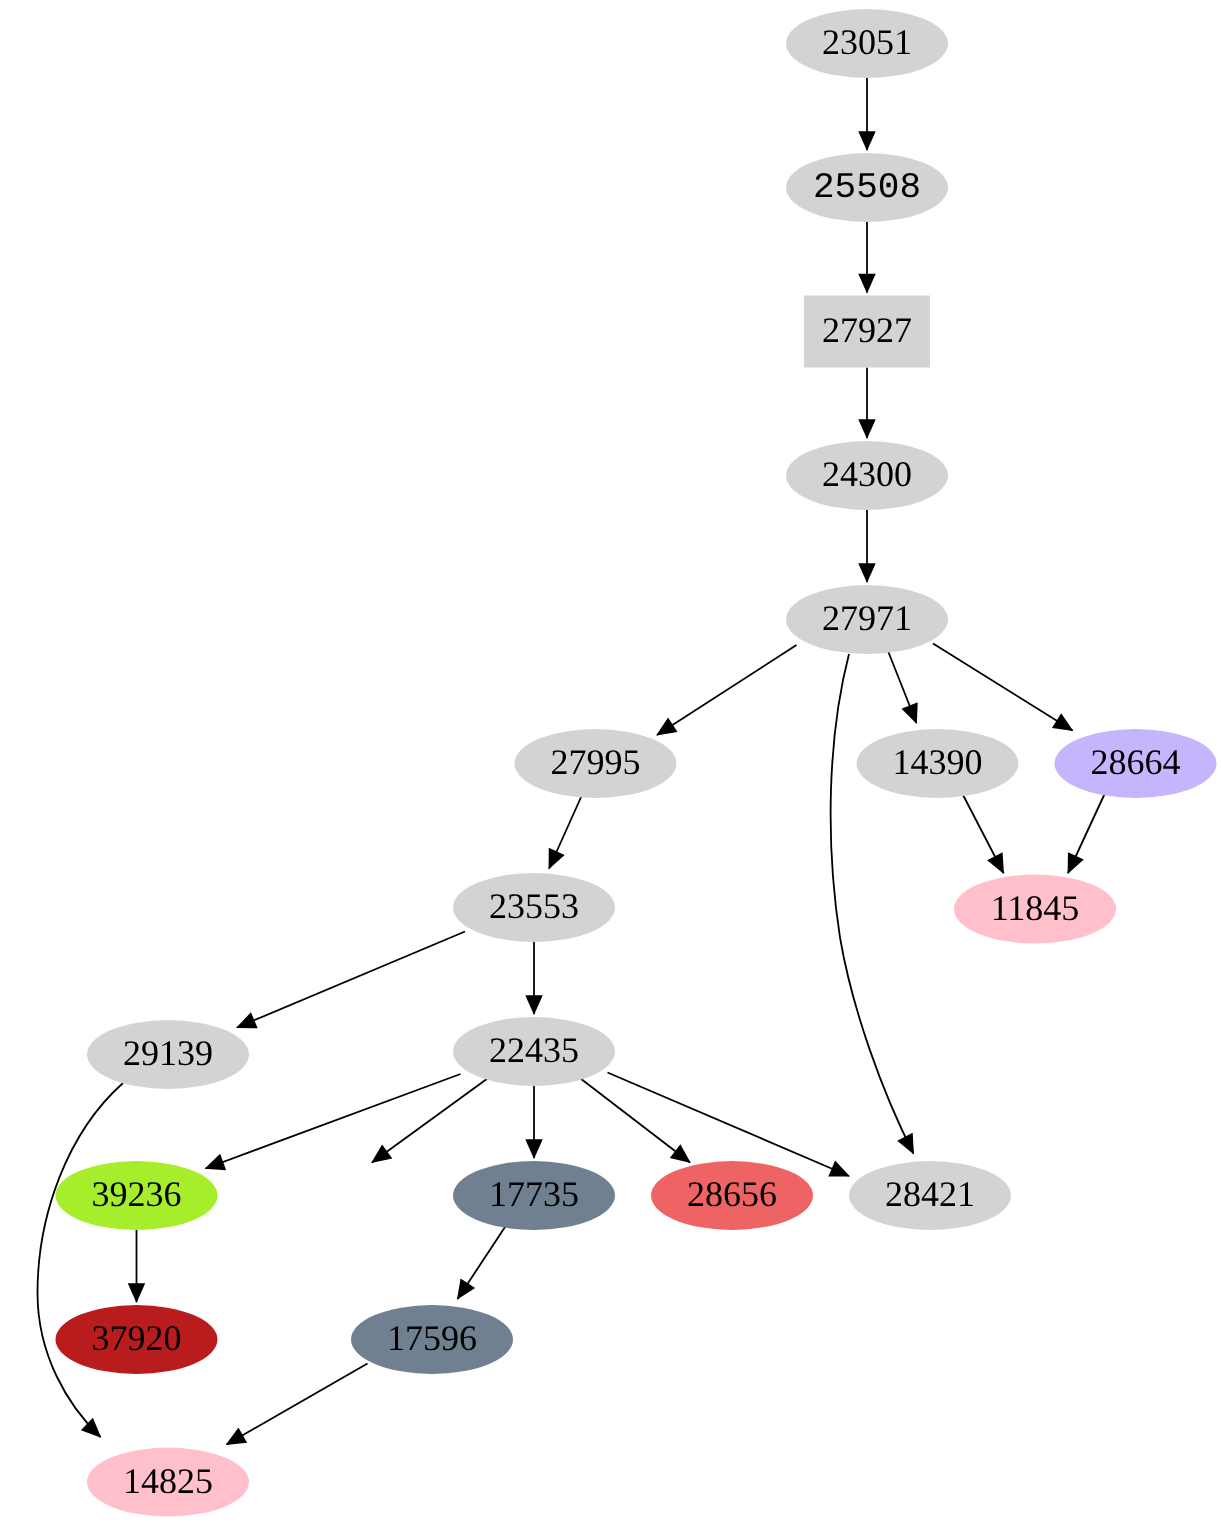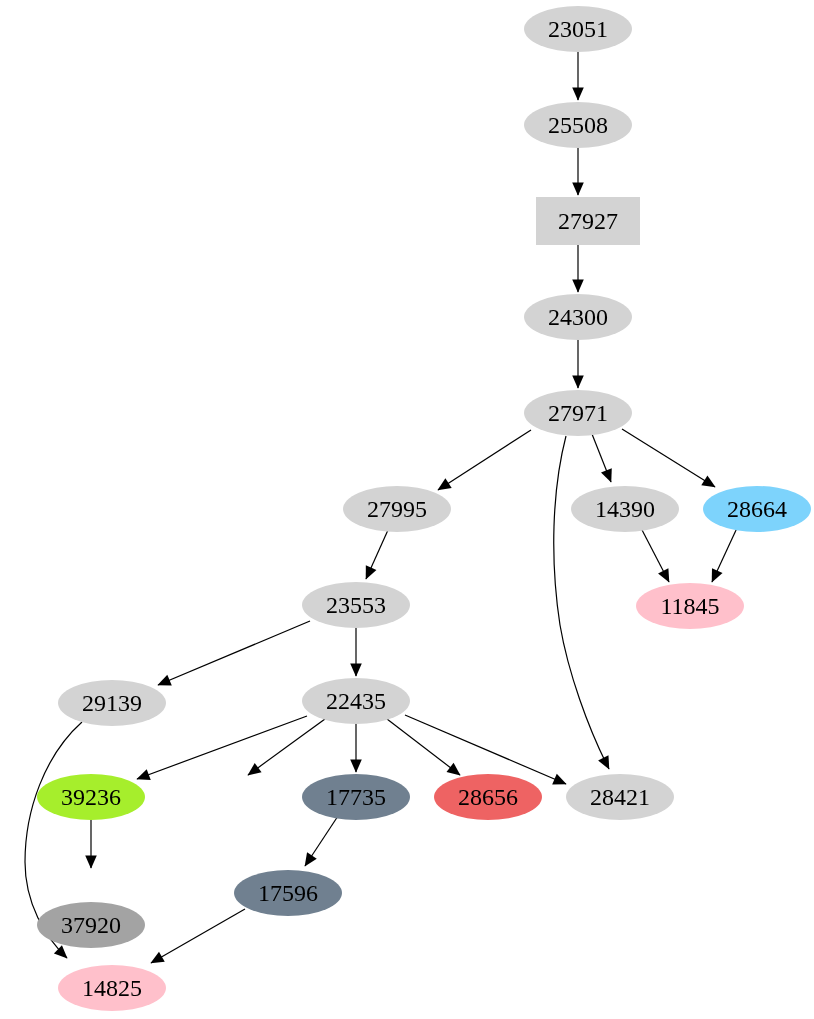--- a/index.html
+++ b/index.html
@@ -33,21 +33,21 @@
     height: 46px;
     border-radius: 50%;
     display: flex;
     align-items: center;
     justify-content: center;
     font-size: 24px;
     color: #000000;
     white-space: nowrap;
   }
   .node.box {
-    width: 104px;
+    width: 84px;
     height: 48px;
     border-radius: 0;
   }
 </style>
 </head>
 <body>
 
 <div class="graph-canvas">
 
   <svg class="edges-layer" width="814" height="1019" viewBox="0 0 814 1019" xmlns="http://www.w3.org/2000/svg">
@@ -74,32 +74,32 @@
     <path class="edge" marker-end="url(#arrow)" d="M356,724 L356,772"></path>
     <path class="edge" marker-end="url(#arrow)" d="M387,719 L460,775"></path>
     <path class="edge" marker-end="url(#arrow)" d="M405,715 L566,784"></path>
     <path class="edge" marker-end="url(#arrow)" d="M91,820 L91,868"></path>
     <path class="edge" marker-end="url(#arrow)" d="M338,816 L305,866"></path>
     <path class="edge" marker-end="url(#arrow)" d="M245,909 L151,963"></path>
     <path class="edge" marker-end="url(#arrow)" d="M82,722 C45,755 25,810 25,862 C25,903 45,937 67,958"></path>
   </svg>
 
   <div class="node" style="left: 524px; top: 6px; background-color: rgb(211, 211, 211);">23051</div>
-  <div class="node" style="left: 524px; top: 102px; background-color: rgb(211, 211, 211);">25508</div>
+  <div class="node" style="left: 524px; top: 102px; background-color: rgb(211, 211, 211); font-family: Liberation Mono, monospace;">25508</div>
   <div class="node box" style="left: 536px; top: 197px; background-color: rgb(211, 211, 211);">27927</div>
   <div class="node" style="left: 524px; top: 294px; background-color: rgb(211, 211, 211);">24300</div>
   <div class="node" style="left: 524px; top: 390px; background-color: rgb(211, 211, 211);">27971</div>
   <div class="node" style="left: 343px; top: 486px; background-color: rgb(211, 211, 211);">27995</div>
   <div class="node" style="left: 571px; top: 486px; background-color: rgb(211, 211, 211);">14390</div>
-  <div class="node" style="left: 703px; top: 486px; background-color: #7dd3fc;">28664</div>
+  <div class="node" style="left: 703px; top: 486px; background-color: #c4b5fd;">28664</div>
   <div class="node" style="left: 636px; top: 583px; background-color: rgb(255, 192, 203);">11845</div>
   <div class="node" style="left: 302px; top: 582px; background-color: rgb(211, 211, 211);">23553</div>
   <div class="node" style="left: 58px; top: 680px; background-color: rgb(211, 211, 211);">29139</div>
   <div class="node" style="left: 302px; top: 678px; background-color: rgb(211, 211, 211);">22435</div>
   <div class="node" style="left: 37px; top: 774px; background-color: rgb(166, 238, 44);">39236</div>
   <div class="node" style="left: 302px; top: 774px; background-color: rgb(112, 128, 144);">17735</div>
   <div class="node" style="left: 434px; top: 774px; background-color: rgb(238, 99, 99);">28656</div>
   <div class="node" style="left: 566px; top: 774px; background-color: rgb(211, 211, 211);">28421</div>
-  <div class="node" style="left: 37px; top: 902px; background-color: #a3a3a3;">37920</div>
+  <div class="node" style="left: 37px; top: 870px; background-color: #b91c1c;">37920</div>
   <div class="node" style="left: 234px; top: 870px; background-color: rgb(112, 128, 144);">17596</div>
   <div class="node" style="left: 58px; top: 965px; background-color: rgb(255, 192, 203);">14825</div>
 
 </div>
 
 </body></html>

